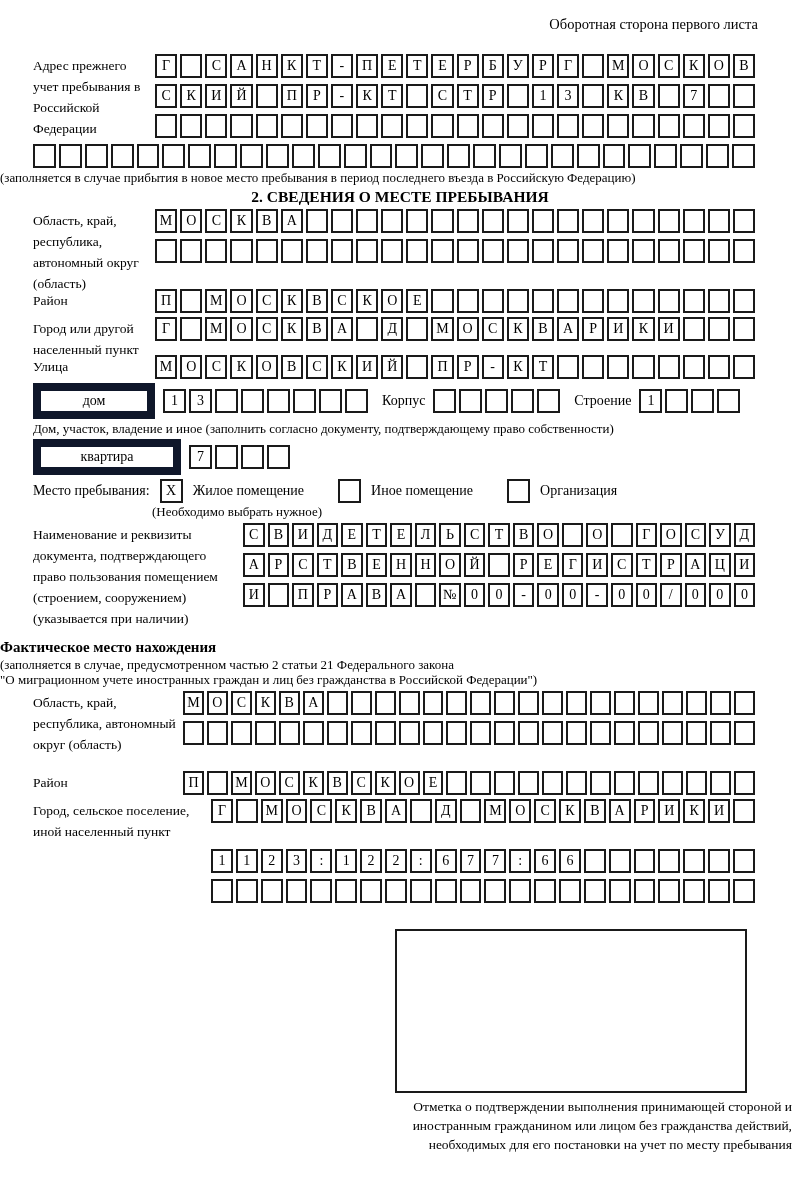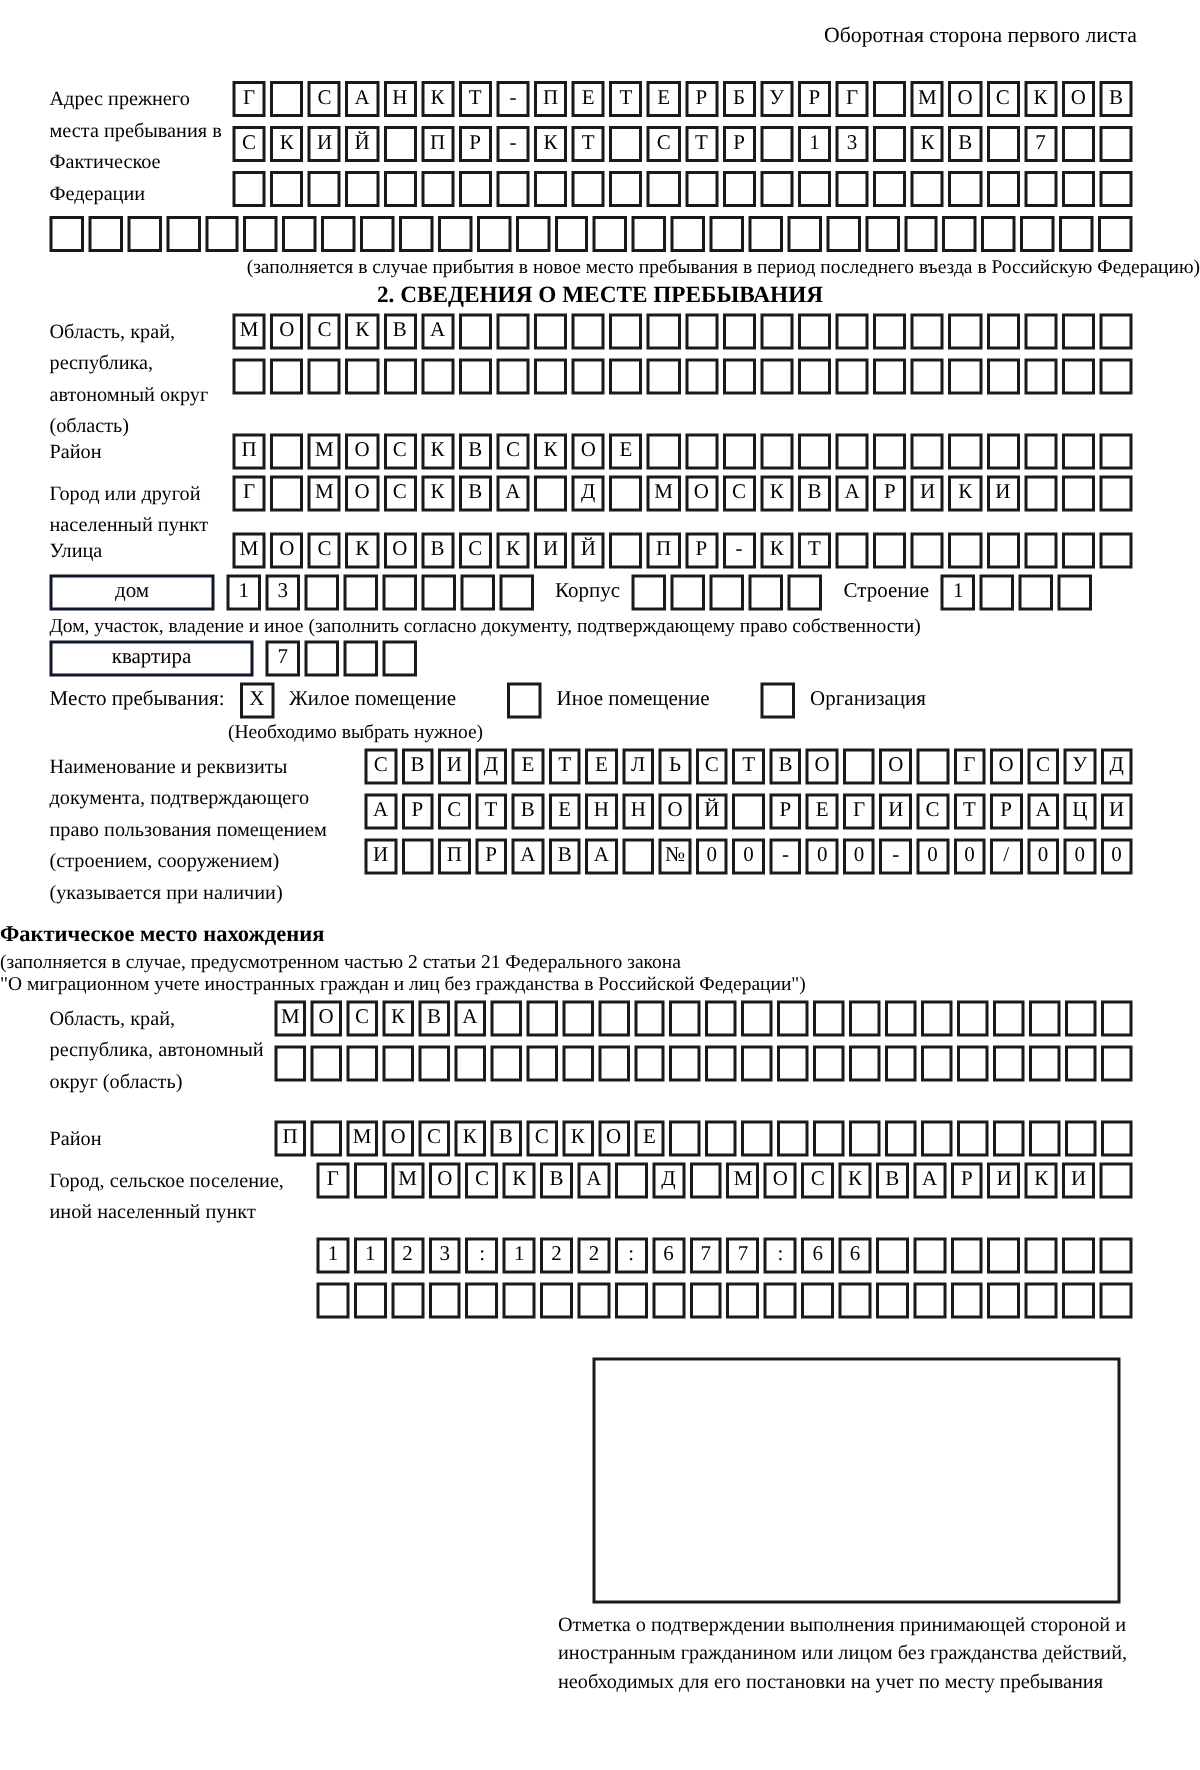--- a/index.html
+++ b/index.html
@@ -10,60 +10,60 @@
   .field{position:relative;margin:0 45px 4px 33px;--lw:122px;}
   .flabel{position:absolute;left:0;top:1px;width:calc(var(--lw) - 4px);
           font-size:13.5px;line-height:21px;}
   .rows{margin-left:var(--lw);display:flex;flex-direction:column;gap:6px;}
   .cells{display:flex;gap:3px;}
   .cell{flex:1 1 0;height:20px;border:2px solid #1a1a1a;display:flex;align-items:center;
         justify-content:center;font-size:14px;background:#fff;}
   .cells.fixed .cell{flex:0 0 19px;}
 
   .fullrow{margin:6px 45px 0 33px;}
-  .caption{font-size:13px;text-align:right;margin-top:2px;height:15px;}
+  .caption{font-size:13px;text-align:left;margin-top:2px;height:15px;}
   .caption-left{font-size:13px;margin:2px 45px 0 33px;height:15px;}
   .h-section{font-size:15.5px;font-weight:bold;text-align:center;margin-top:3px;height:19px;}
   .h-sub{font-size:15px;font-weight:bold;text-align:left;margin-top:2px;height:18px;}
   .note-c{font-size:13px;text-align:left;height:15px;}
 
   .mh-region{min-height:76px;}
   .mh-city{min-height:38px;}
   .mh-doc{min-height:112px;}
   .mh-cad{min-height:76px;}
   .mb0{margin-bottom:0;}
   .mt2{margin-top:2px;}.mt4{margin-top:4px;}
 
   .inline-row{display:flex;align-items:center;margin:3px 45px 0 33px;}
-  .bigbox{border:2px solid #0f172a;height:20px;display:flex;align-items:center;
+  .bigbox{border:8px solid #0f172a;height:20px;display:flex;align-items:center;
           justify-content:center;font-size:14px;background:#fff;}
   .bigbox.dom{width:106px;}
   .bigbox.kv{width:132px;}
   .inline-label{font-size:14px;margin:0 8px 0 14px;white-space:nowrap;}
   .seg{margin-left:8px;}
 
   .stay-row{display:flex;align-items:center;margin:4px 45px 0 33px;height:24px;}
   .stay-label{font-size:14px;margin-right:10px;white-space:nowrap;}
   .checkbox{width:19px;height:20px;border:2px solid #1a1a1a;display:flex;align-items:center;
             justify-content:center;font-size:14px;margin-right:10px;flex:0 0 19px;}
   .opt-label{font-size:14px;margin-right:34px;white-space:nowrap;font-family:Liberation Serif, serif;}
   .stay-note{font-size:13px;margin:1px 0 0 152px;height:15px;}
 
   .mark-box{margin:4px 0 0 395px;width:348px;height:160px;border:2px solid #1a1a1a;}
-  .mark-note{margin:4px 0 16px 372px;width:420px;text-align:left;font-size:13.5px;line-height:19px;}
+  .mark-note{margin:4px 0 16px 372px;width:420px;text-align:right;font-size:13.5px;line-height:19px;}
 </style>
 </head>
 <body>
 
 <div class="page">
 
   <div class="header-note">Оборотная сторона первого листа</div>
 
   <div class="field" style="margin-top:20px;">
-    <div class="flabel">Адрес прежнего места пребывания в Фактическое Федерации</div>
+    <div class="flabel">Адрес прежнего учет пребывания в Российской Федерации</div>
     <div class="rows">
       <div class="cells">
           <span class="cell">Г</span>
           <span class="cell"></span>
           <span class="cell">С</span>
           <span class="cell">А</span>
           <span class="cell">Н</span>
           <span class="cell">К</span>
           <span class="cell">Т</span>
           <span class="cell">-</span>

